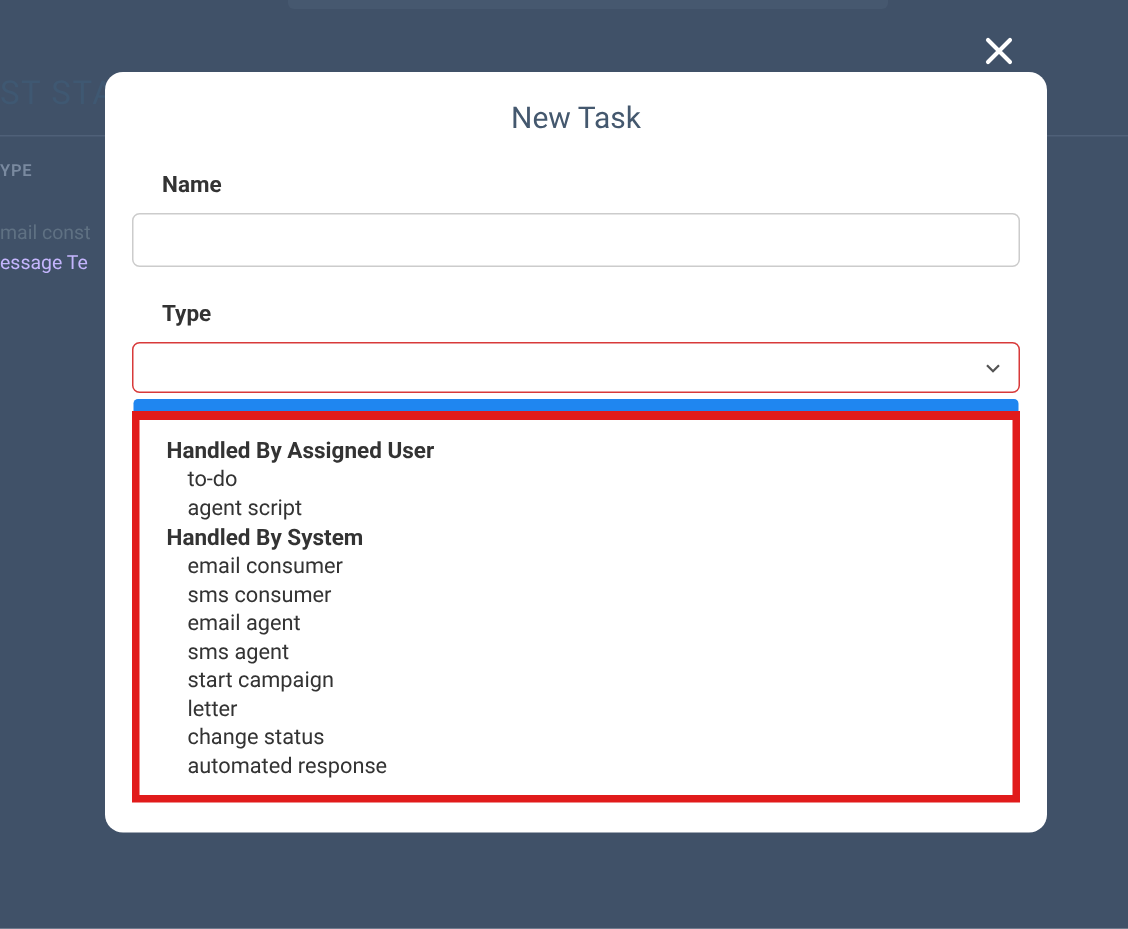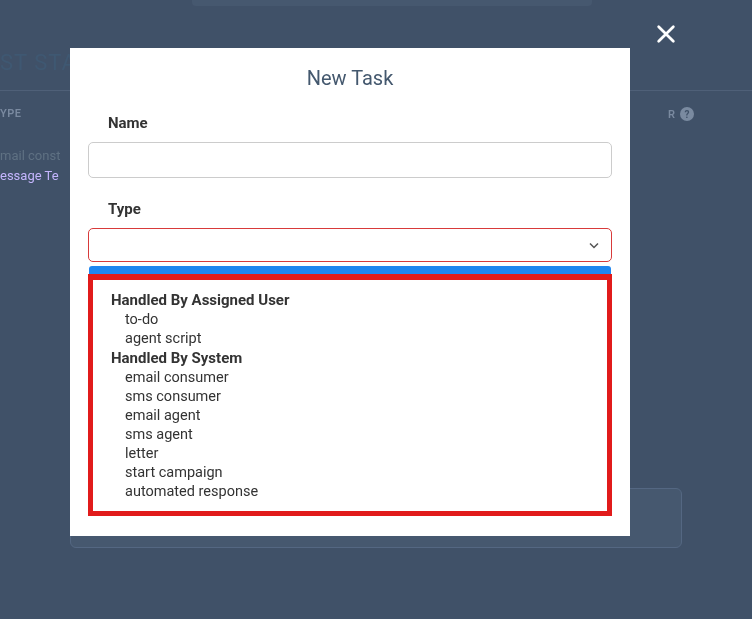--- a/index.html
+++ b/index.html
@@ -100,23 +100,23 @@
       display: flex;
       align-items: center;
       justify-content: center;
     }
     .close-btn svg { width: 22px; height: 22px; }
 
     .modal {
       position: absolute;
       top: 48px;
       left: 70px;
-      width: 560px;
-      background: #fff;
-      border-radius: 0;
+      width: 628px;
+      background: #fff;
+      border-radius: 12px;
       padding: 18px 18px 20px 18px;
     }
     .modal-title {
       text-align: center;
       color: #44586e;
       font-size: 20px;
       font-weight: 400;
       margin-bottom: 24px;
     }
     .form-label {
@@ -232,17 +232,18 @@
 
   <div class="dropdown" id="dropdown-root">
       <div class="group-header">Handled By Assigned User</div>
       <div class="item">to-do</div>
       <div class="item">agent script</div>
       <div class="group-header">Handled By System</div>
       <div class="item">email consumer</div>
       <div class="item">sms consumer</div>
       <div class="item">email agent</div>
       <div class="item">sms agent</div>
+      <div class="item">start campaign</div>
       <div class="item">letter</div>
-      <div class="item">start campaign</div>
+      <div class="item">change status</div>
       <div class="item">automated response</div>
     </div>
 </div>
 
 </body></html>

